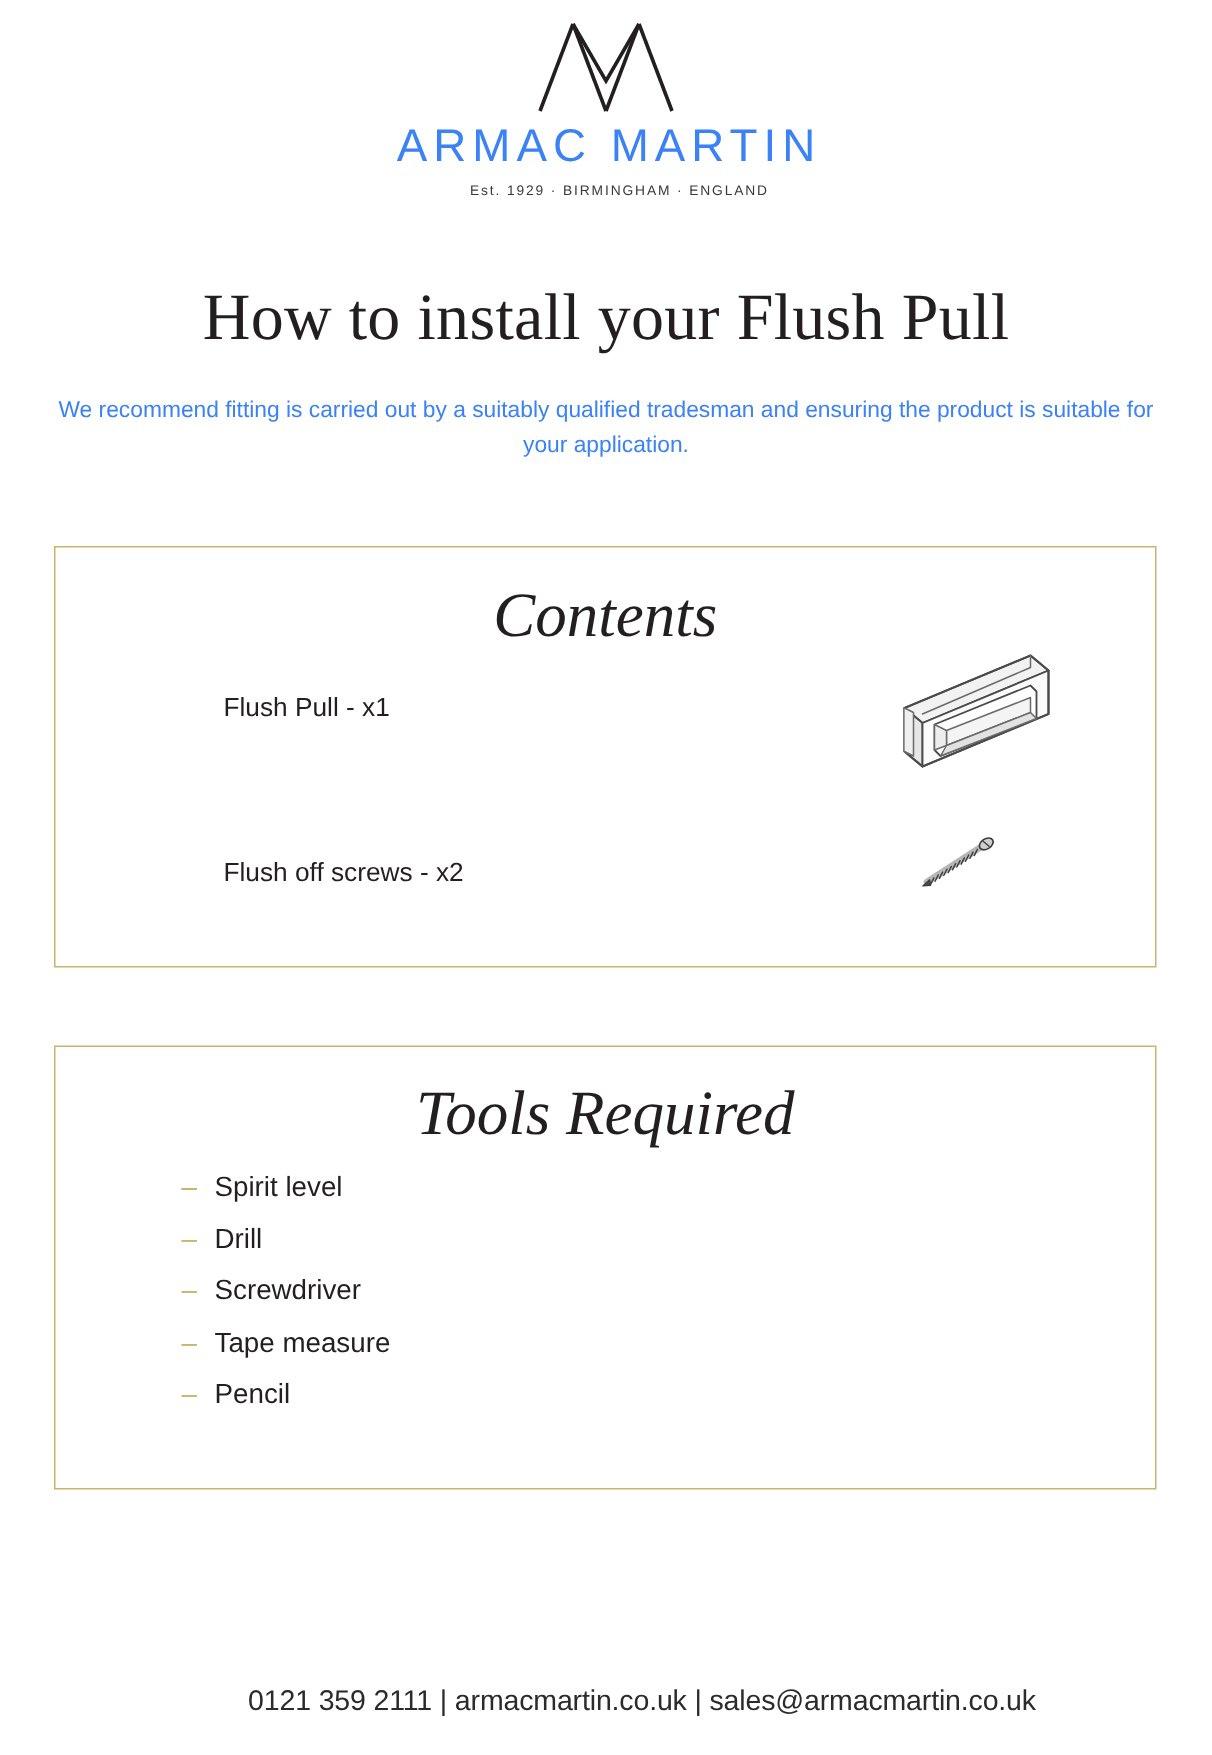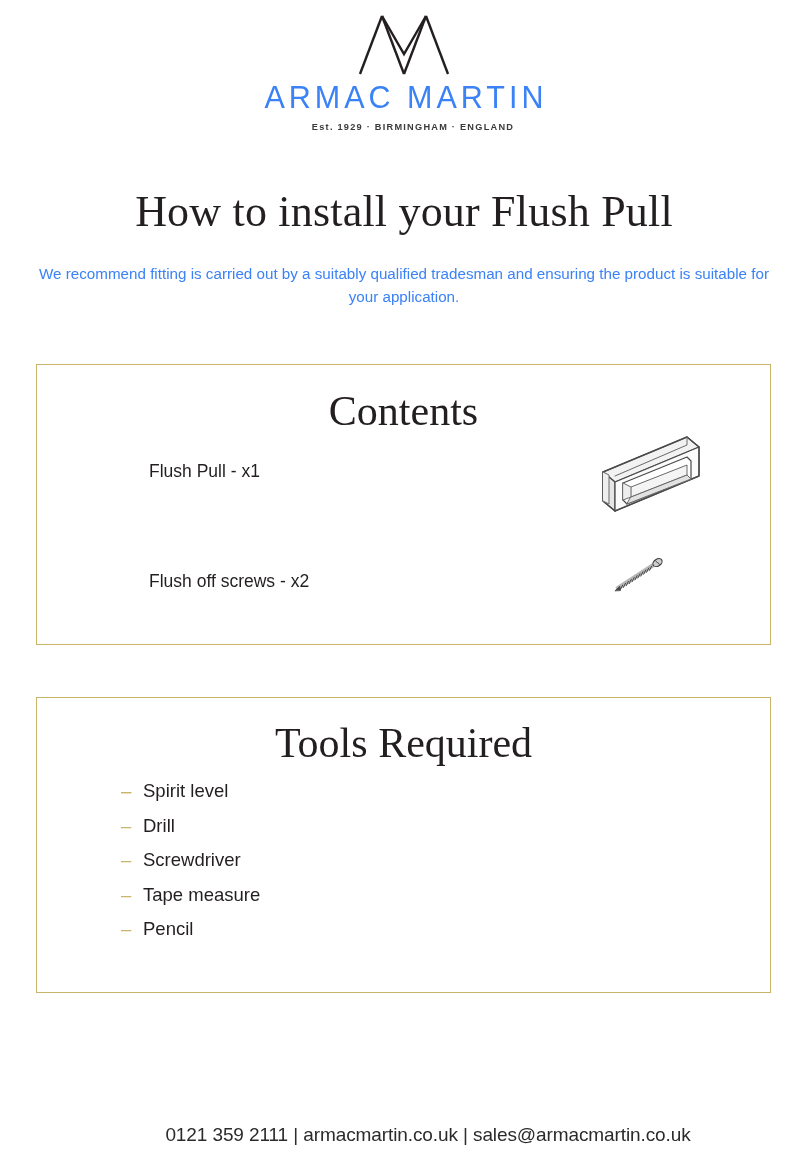--- a/index.html
+++ b/index.html
@@ -40,21 +40,21 @@
     font-weight: 400;
     line-height: 1;
     padding-left: 4px;
   }
   .logo-tagline {
     display: block;
     margin: 10px auto 0 auto;
     font-family: "Liberation Sans", sans-serif;
     font-size: 9.2px;
     letter-spacing: 1.25px;
-    font-weight: 700;
+    font-weight: 400;
     color: #3a3a3a;
     line-height: 1;
     padding-left: 18px;
   }
 
   
   .page-title {
     position: absolute;
     top: 158px;
     left: 0;
@@ -102,20 +102,21 @@
   }
 
   .section-heading {
     position: absolute;
     left: 0;
     width: 100%;
     text-align: center;
     font-family: "Liberation Serif", serif;
     font-weight: 400;
     color: #231f20;
+    font-style: italic;
   }
   #contents-heading {
     top: 23px;
     font-size: 42px;
     line-height: 1.1;
   }
   #tools-heading {
     top: 22px;
     font-size: 42px;
     line-height: 1.1;

